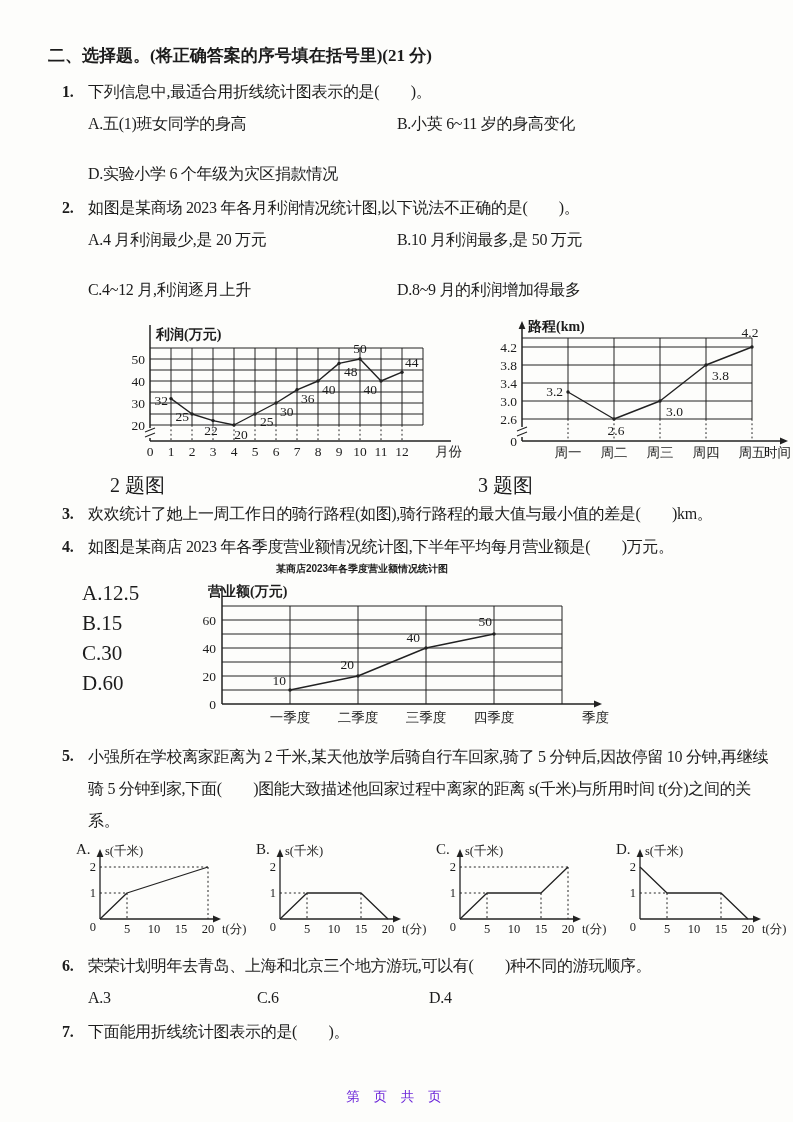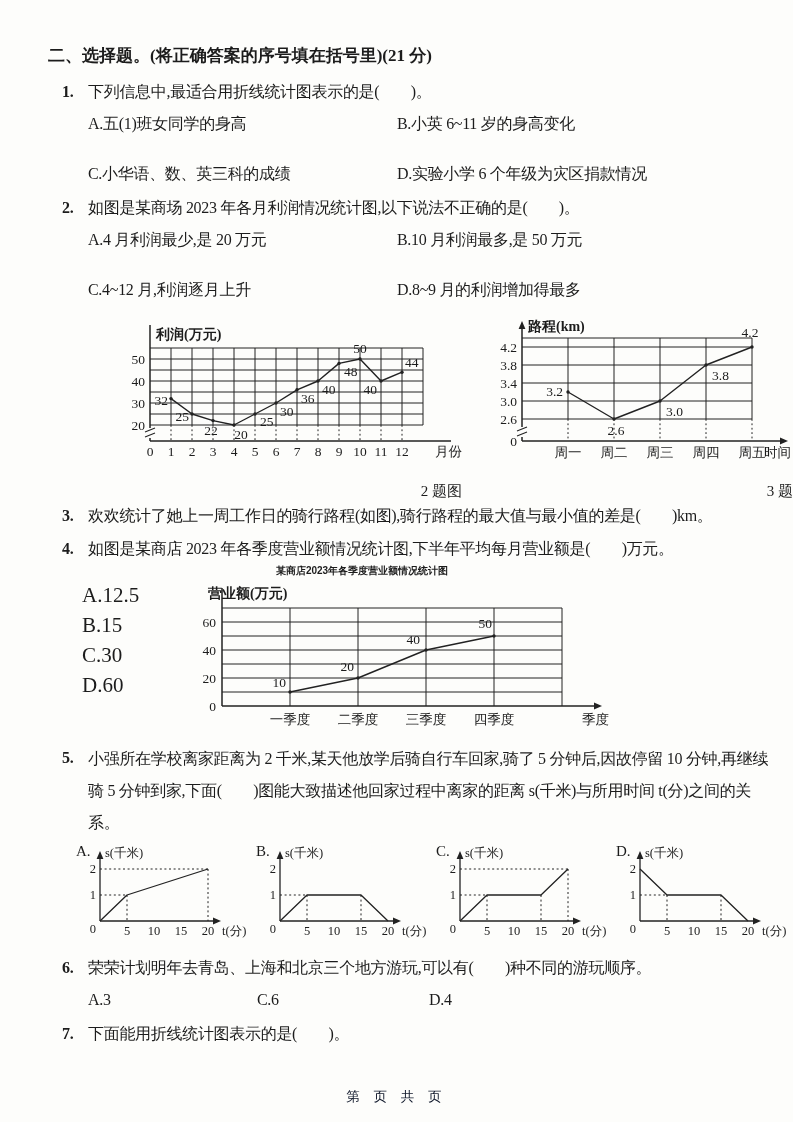--- a/index.html
+++ b/index.html
@@ -10,49 +10,48 @@
   .q{margin-bottom:3px;}
   .qline{display:flex;font-size:16px;letter-spacing:-0.3px;line-height:30px;}
   .qnum{font-weight:bold;width:26px;flex:none;margin-left:14px;}
   .qtext{flex:1;}
   .opts{margin-left:40px;font-size:16px;letter-spacing:-0.3px;gap:17px;}
   .opts.two{display:grid;grid-template-columns:292px 1fr;line-height:33px;}
   .opts.four{display:grid;grid-template-columns:152px 155px 150px 1fr;line-height:33px;}
   .opts.stack div{line-height:34px;}
   .charts-row{display:flex;margin-left:62px;margin-top:2px;align-items:flex-start;}
   figure{margin:0;}
-  figcaption{text-align:right;font-size:15px;margin-top:11px;}
+  figcaption{text-align:left;font-size:20px;margin-top:1px;}
   svg text{font-family:"Liberation Serif",serif;fill:#1c1c1c;}
   .q4row{display:flex;margin-left:34px;}
   .q4opts{width:90px;padding-top:16px;font-size:21px;}
   .q4opts div{line-height:30px;}
   .chart4-title{font-family:"Liberation Sans",sans-serif;font-weight:bold;font-size:10px;
                 text-align:center;width:380px;}
   .mini-row{display:flex;gap:4px;margin-left:28px;margin-top:4px;}
   .mini{position:relative;}
   .mini-letter{position:absolute;left:0;top:0;font-size:15px;}
   .footer{position:absolute;left:0;right:0;bottom:16px;text-align:center;font-size:13.5px;
-          letter-spacing:5px;color:#0f172a;font-family:"Liberation Sans",sans-serif;}
+          letter-spacing:5px;color:#6d28d9;font-family:"Liberation Sans",sans-serif;}
 </style>
 </head>
 <body>
 
 <div class="page">
 
   <div class="section-title">二、选择题。(将正确答案的序号填在括号里)(21 分)</div>
 
   <div class="q">
     <div class="qline">
       <span class="qnum">1.</span>
       <span class="qtext">下列信息中,最适合用折线统计图表示的是(　　)。</span>
     </div>
     <div class="opts two">
       <span>A.五(1)班女同学的身高</span>
       <span>B.小英 6~11 岁的身高变化</span>
-      <span>C.小华语、数、英三科的成绩</span>
       <span>D.实验小学 6 个年级为灾区捐款情况</span>
     </div>
   </div>
 
   <div class="q">
     <div class="qline">
       <span class="qnum">2.</span>
       <span class="qtext">如图是某商场 2023 年各月利润情况统计图,以下说法不正确的是(　　)。</span>
     </div>
     <div class="opts two">

